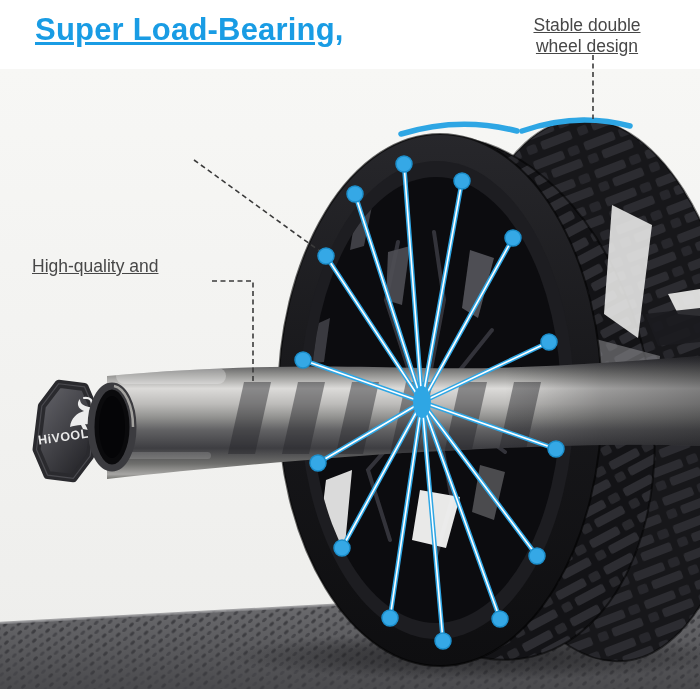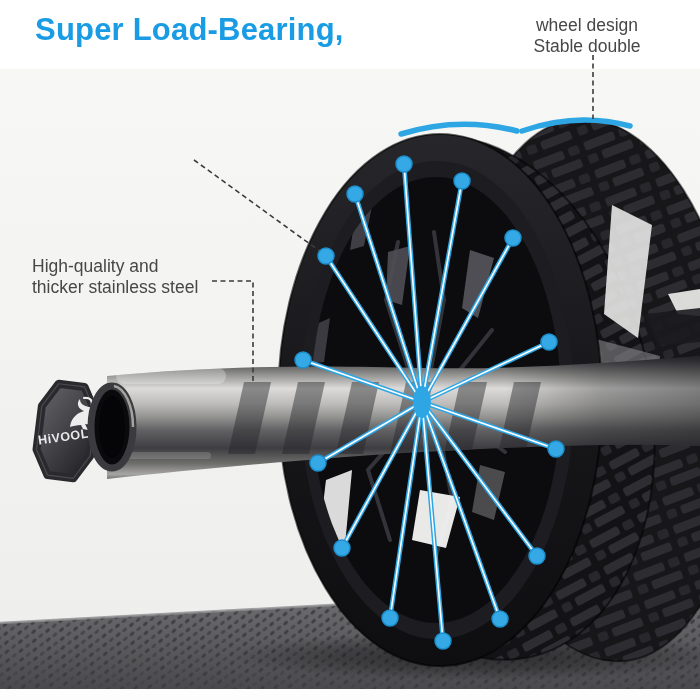--- a/index.html
+++ b/index.html
@@ -5,21 +5,21 @@
   html,body{margin:0;padding:0;background:#ffffff;}
   :root{
     --accent:#2ea6e4;
     --title-blue:#199ce4;
     --label-gray:#474747;
     --dot-fill:#35a8e6;
   }
   #stage{position:relative;width:700px;height:700px;overflow:hidden;background:#fff;
          font-family:"Liberation Sans",sans-serif;}
   #scene{position:absolute;left:0;top:0;}
-  .overlay{position:absolute;z-index:5;}
+  .overlay{position:absolute;z-index:5;text-decoration:underline;}
   .page-title{left:35px;top:12px;font-weight:bold;font-size:31px;line-height:36px;
               color:var(--title-blue);letter-spacing:.2px;white-space:nowrap;}
   .callout{font-size:17.5px;line-height:21px;color:var(--label-gray);white-space:nowrap;}
   #callout-stable{left:494px;top:15px;width:186px;text-align:center;}
   #callout-sturdy{left:36px;top:124px;}
   #callout-steel{left:32px;top:256px;}
   .dash{stroke:#3b3b3b;stroke-width:1.6;fill:none;stroke-dasharray:5 3.5;}
   .arc{stroke:var(--accent);stroke-width:5.5;fill:none;stroke-linecap:round;}
   .sp-blue{stroke:var(--accent);stroke-width:4.6;stroke-linecap:round;}
   .sp-core{stroke:#ffffff;stroke-width:1.6;stroke-linecap:round;}
@@ -234,23 +234,22 @@
         <circle class="sp-dot" cx="443" cy="641" r="8"></circle>
       </g>
   <ellipse class="hub" cx="422" cy="402" rx="9" ry="16"></ellipse>
 </svg>
 
 <div class="overlay page-title">
   <div>Super Load-Bearing,</div>
 </div>
 
 <div class="overlay callout" id="callout-stable">
+  <div>Stable double</div>
   <div>wheel design</div>
-  <div>Stable double</div>
 </div>
 
 
 <div class="overlay callout" id="callout-steel">
   <div>High-quality and</div>
-  <div>thicker stainless steel</div>
 </div>
 
 </div>
 
 </body></html>

